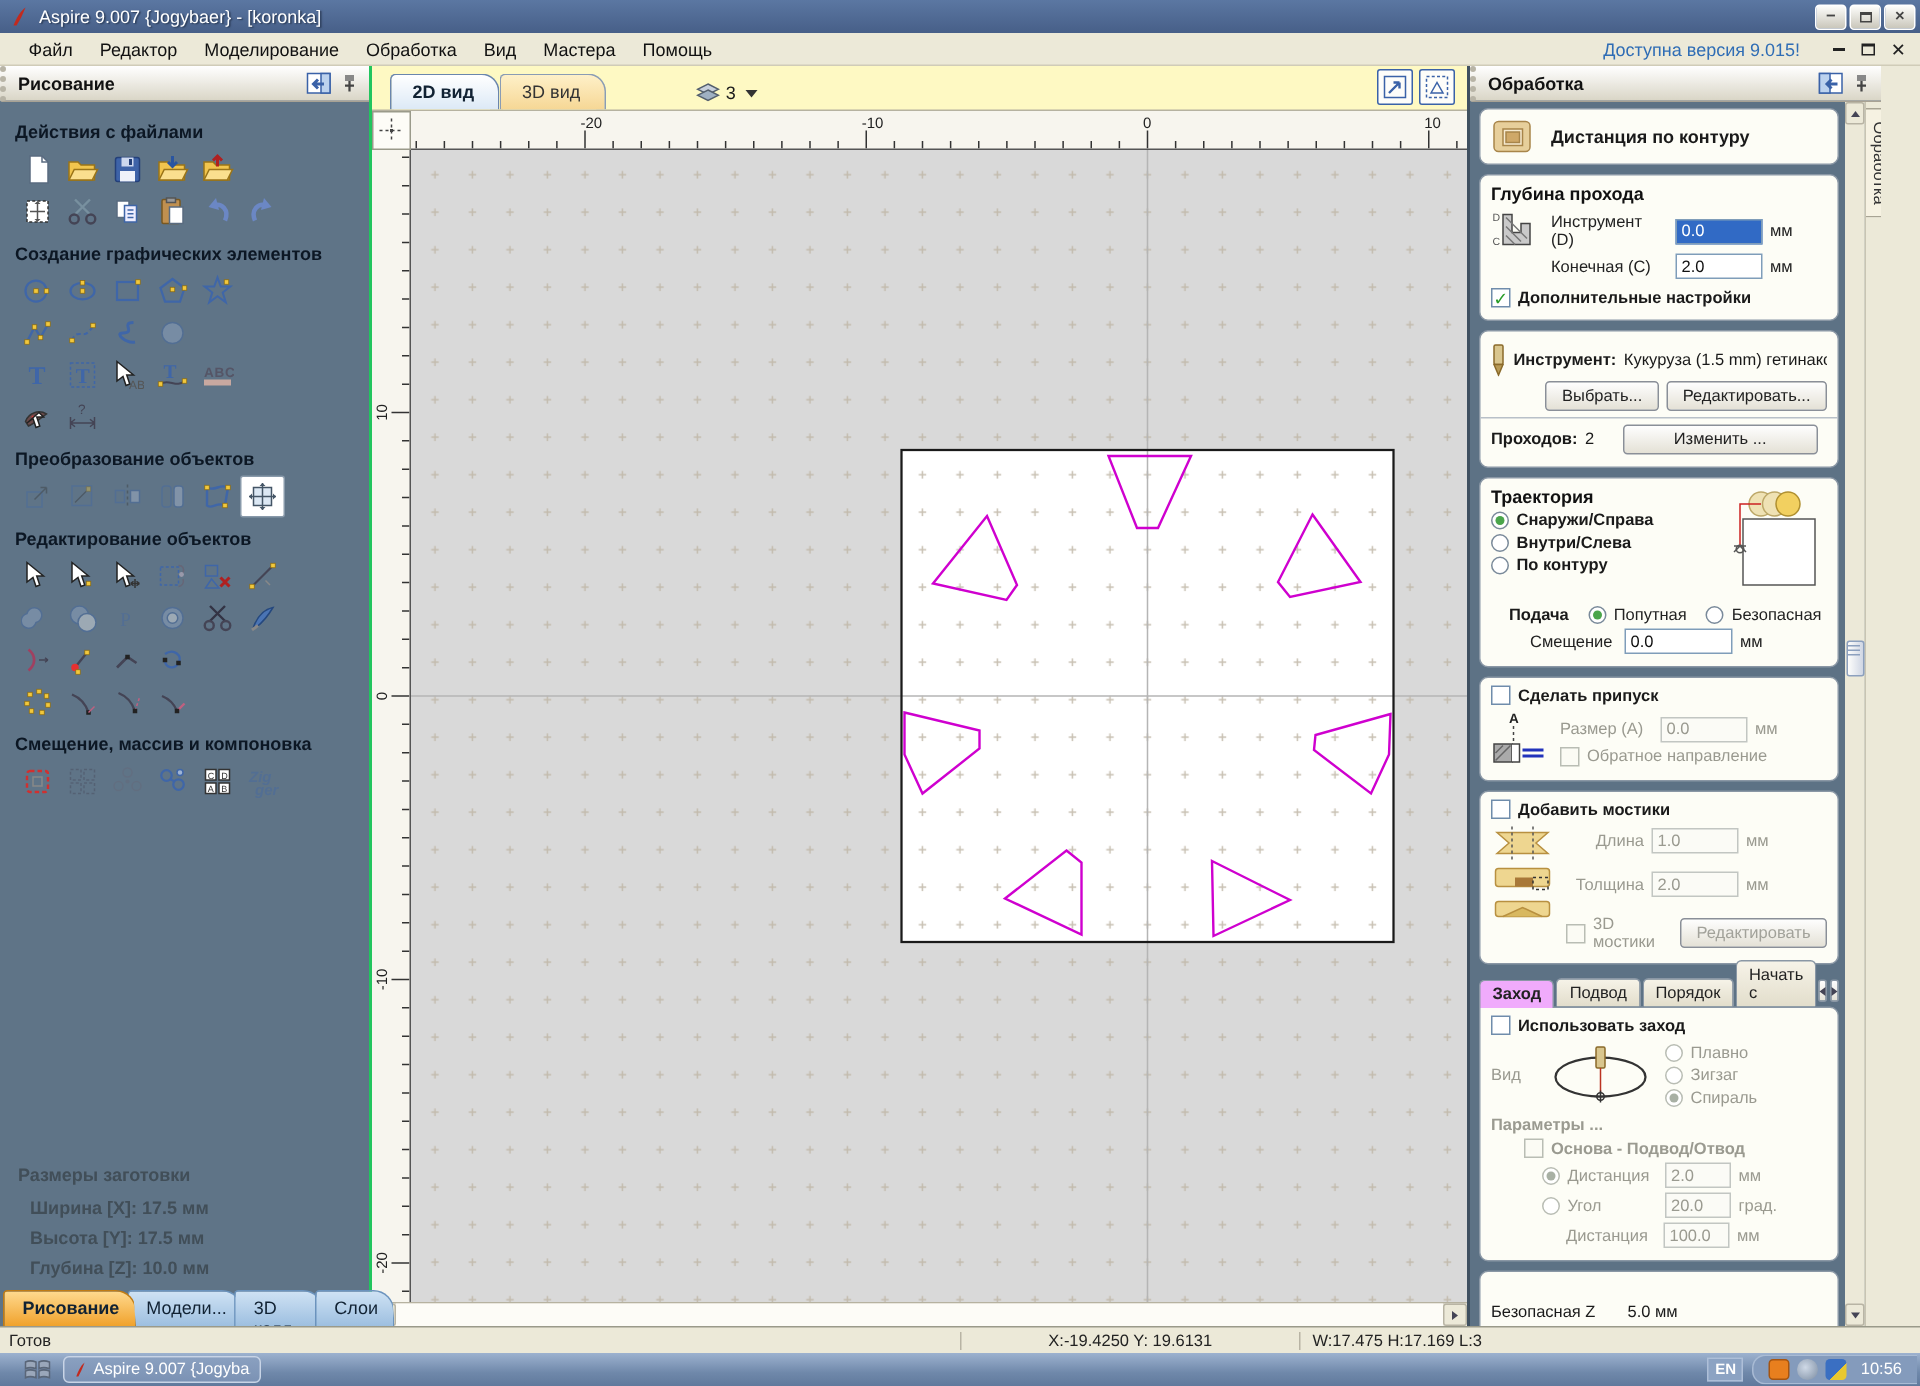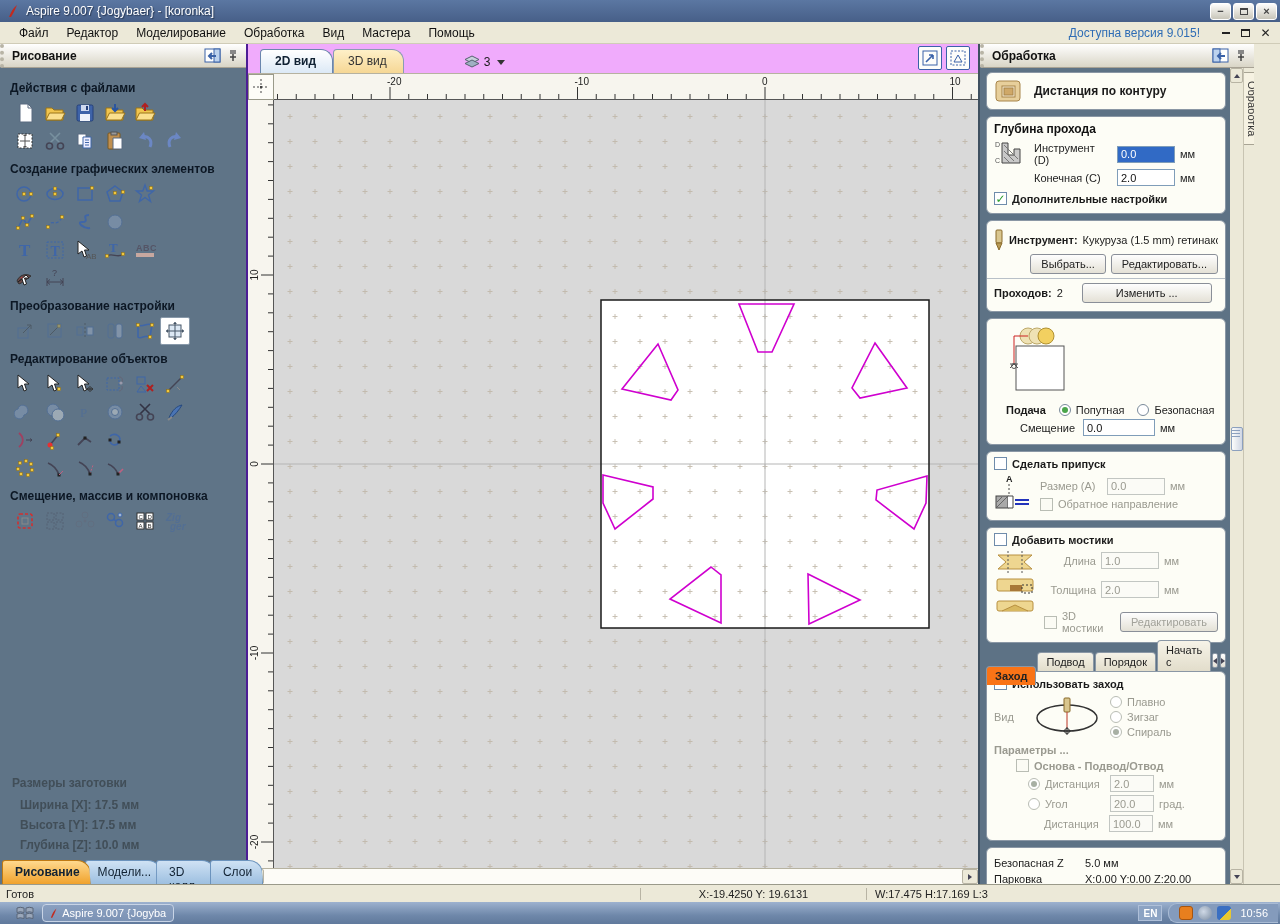--- a/index.html
+++ b/index.html
@@ -21,42 +21,42 @@
   .mb-spacer { flex:1; }
   .mb-link { color:#2f6db5; font-size:12px; margin-right:14px; }
   .mdi-btn { width:17px; height:15px; display:flex; align-items:center; justify-content:center; color:#222; font-weight:bold; font-size:12px; margin-left:3px; }
   .mdi-min { width:8px; height:2px; background:#222; }
   .mdi-restore { width:9px; height:8px; border:1px solid #222; border-top-width:2px; }
 
   
   .main { height:840px; display:flex; }
 
   
-  .lp { width:248px; background:#5f7487; display:flex; flex-direction:column; border-right:2px solid #4c1d95; }
+  .lp { width:248px; background:#5f7487; display:flex; flex-direction:column; border-right:2px solid #22c55e; }
   .panel-head { height:24px; background:linear-gradient(#ffffff,#d9d5c6); border-bottom:1px solid #a8a294;
                 display:flex; align-items:center; padding:0 4px 0 8px; border-left:4px dotted #b8b4a6; }
   .panel-head b { flex:1; font-size:12px; color:#111; }
   .ph-ic { width:18px; height:16px; margin-left:2px; }
   .lp-body { flex:1; padding:6px 6px 0 10px; overflow:hidden; }
   .lp-sec-h { font-size:12px; font-weight:bold; color:#0c1724; margin:7px 0 4px 0; }
   .icon-row { display:flex; }
   .icon-cell { width:30px; height:28px; display:flex; align-items:center; justify-content:center; }
   .icon-cell.dim { opacity:.38; }
   .icon-cell.on { background:#fff; border:1px solid #8899aa; border-radius:2px; }
   .mat-info { padding:0 0 6px 12px; color:#414e58; font-weight:bold; font-size:12px; margin-top:auto; }
   .mat-info .mi-h { margin-bottom:8px; }
   .mat-info .mi-l { margin:6px 0 0 8px; }
   .lp-tabs { height:26px; display:flex; align-items:flex-end; padding-left:2px; background:#5f7487; }
   .lp-tab { height:24px; padding:4px 10px 0 12px; margin-right:-6px; font-size:12px; color:#123;
             border:1px solid #6b93bd; border-bottom:none; border-radius:3px 14px 0 0;
             background:linear-gradient(#cfe2f4,#9dbfe0); clip-path:polygon(0 0,calc(100% - 2px) 0,100% 100%,0 100%); }
   .lp-tab.active { background:linear-gradient(#ffd98e,#f0a22c); border-color:#c07b14; font-weight:bold; z-index:2; position:relative; }
 
   
-  .cp { width:730px; display:flex; flex-direction:column; background:#f0abfc; }
+  .cp { width:730px; display:flex; flex-direction:column; background:#fef9c3; }
   .viewtabs { height:30px; display:flex; align-items:flex-end; padding:3px 6px 0 12px; border-bottom:1px solid #b6b2a0; }
   .vtab2 { height:24px; padding:4px 16px 0 14px; font-size:12px; border:1px solid #8a9cb4; border-bottom:none;
            border-radius:4px 12px 0 0; background:linear-gradient(#fef0c8,#f6d795); color:#333; }
   .vtab2.active { background:linear-gradient(#ffffff,#dce9f6); font-weight:bold; color:#123; border-color:#6a86ad; }
   .layerbox { display:flex; align-items:center; margin:0 0 4px 60px; gap:4px; font-size:12px; }
   .caret { width:0; height:0; border-left:4px solid transparent; border-right:4px solid transparent; border-top:5px solid #333; margin-left:2px; }
   .vt-spacer { flex:1; }
   .cv-btn { width:24px; height:24px; border:1px solid #3a62a8; background:#fdfdfa; border-radius:2px; margin:0 2px 3px 2px; display:flex; align-items:center; justify-content:center; }
   .ruler-row { height:26px; display:flex; }
   .corner { width:26px; height:26px; background:#fdfcf7; border:1px solid #9a9a8a; display:flex; align-items:center; justify-content:center; }
@@ -93,25 +93,25 @@
   .cb.checked::after { content:"✓"; color:#2a9d2a; font-size:12px; font-weight:bold; line-height:1; }
   .cb.off { border-color:#b9bdb4; background:#fbfbf4; }
   .rb { width:12px; height:12px; border-radius:50%; background:#fff; border:1px solid #7a8a9a; display:inline-flex; align-items:center; justify-content:center; flex:none; }
   .rb.sel::after { content:""; width:6px; height:6px; border-radius:50%; background:#4aa54a; }
   .rb.off { border-color:#b9bdb4; }
   .rb.off.sel::after { background:#a8b0a4; }
   .divider { border-top:1px solid #b8c0c8; margin:4px -7px; }
   .tabsrow { display:flex; align-items:flex-end; height:22px; }
   .ltab { padding:3px 8px; font-size:11px; border:1px solid #8a97a5; border-bottom:none; border-radius:4px 4px 0 0;
           background:linear-gradient(#f6f3e8,#e2ddcb); margin-right:1px; color:#222; }
-  .ltab.active { background:#f97316; font-weight:bold; position:relative; top:14px;text-align:right; }
+  .ltab.active { background:#f0abfc; font-weight:bold; position:relative; top:1px;text-align:right; }
   .tab-arr { width:15px; height:15px; border:1px solid #8a97a5; border-radius:2px; background:linear-gradient(#fefefe,#e4e1d6); display:flex; align-items:center; justify-content:center; margin-left:2px; margin-bottom:3px; }
   .leadcard { border:1px solid #8a97a5; border-radius:0 6px 6px 6px; background:#fdfdf6; padding:5px 7px; }
   .rp-footer { margin-top:auto; }
-  .rp-footer .fr { margin:4px 0; }
+  .rp-footer .fr { margin:16px 0; }
   .rp-footer .k { width:86px; }
 
   
   .re { width:24px; background:#ece9d8; border-left:1px solid #c8c4b2; display:flex; flex-direction:column; align-items:center; padding-top:4px; }
   .re-tab { writing-mode:vertical-rl; font-size:11px; color:#333; background:#f6f2e2; border:1px solid #a8a494; border-left:none; border-radius:0 4px 4px 0; padding:8px 2px; }
 
   
   .sb { height:18px; background:#ece9d8; border-top:1px solid #9a9a8a; display:flex; align-items:center; font-size:11px; color:#222; }
   .sb-ready { flex:1; padding-left:6px; }
   .sb-xy { width:226px; border-left:1px solid #b8b4a4; text-align:center; }
@@ -367,21 +367,21 @@
               <path d="M12 8 L4 15 L8 12 L10 18 L12.5 17 L10.5 11 L15 11 Z" fill="#fff" stroke="#222"></path>
             </svg>
           </span>
           <span class="icon-cell">
             <svg width="22" height="22" viewBox="0 0 22 22">
               <text x="8" y="9" font-size="9" fill="#445">?</text>
               <path d="M3 15 h16 M3 15 l3-2.5 M3 15 l3 2.5 M19 15 l-3 -2.5 M19 15 l-3 2.5 M3 11 v8 M19 11 v8" stroke="#445" fill="none"></path>
             </svg>
           </span>
         </div>
-        <div class="lp-sec-h">Преобразование настройки</div>
+        <div class="lp-sec-h">Преобразование объектов</div>
         <div class="icon-row">
           <span class="icon-cell dim">
             <svg width="22" height="22" viewBox="0 0 22 22">
               <rect x="4" y="8" width="10" height="10" fill="none" stroke="#3f66a8"></rect>
               <path d="M9 13 L17 5 M17 5 h-4 M17 5 v4" stroke="#333" fill="none"></path>
             </svg>
           </span>
           <span class="icon-cell dim">
             <svg width="22" height="22" viewBox="0 0 22 22">
               <rect x="4" y="4" width="13" height="13" fill="none" stroke="#3f66a8"></rect>
@@ -858,20 +858,35 @@
           <div class="divider"></div>
           <div class="fr">
               <b>Проходов:</b>
             <span>2</span>
             <button class="btn" style="margin-left:14px;width:130px">Изменить ...</button>
           </div>
         </div>
 
         <div class="card">
           <div style="display:flex">
+            <div style="flex:1">
+              <div class="hd">Траектория</div>
+              <div class="fr">
+                  <span class="rb sel"></span>
+                  <b>Снаружи/Справа</b>
+                </div>
+              <div class="fr">
+                  <span class="rb"></span>
+                  <b>Внутри/Слева</b>
+                </div>
+              <div class="fr">
+                  <span class="rb"></span>
+                  <b>По контуру</b>
+                </div>
+            </div>
             <svg width="78" height="74" viewBox="0 0 78 74">
               <circle cx="34" cy="12" r="8" fill="#efe2b4" stroke="#bda868"></circle>
               <circle cx="43" cy="12" r="8" fill="#efe2b4" stroke="#bda868"></circle>
               <circle cx="52" cy="12" r="8" fill="#f2d060" stroke="#b09030"></circle>
               <rect x="22" y="22" width="48" height="44" fill="#fff" stroke="#555"></rect>
               <path d="M34 12 h-14 v28" fill="none" stroke="#cc2222"></path>
               <path d="M20 40 l-4 4 M20 40 l4 4 M16 40 h8" stroke="#555" fill="none"></path>
               <circle cx="20" cy="42" r="2.5" fill="none" stroke="#555"></circle>
             </svg>
           </div>

